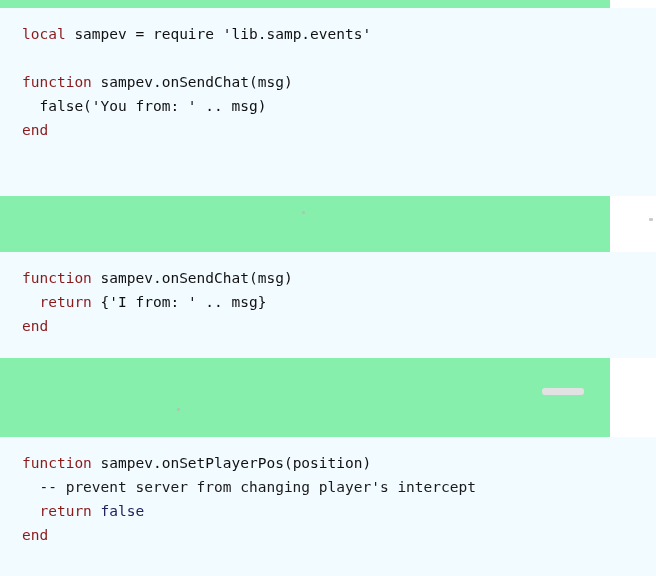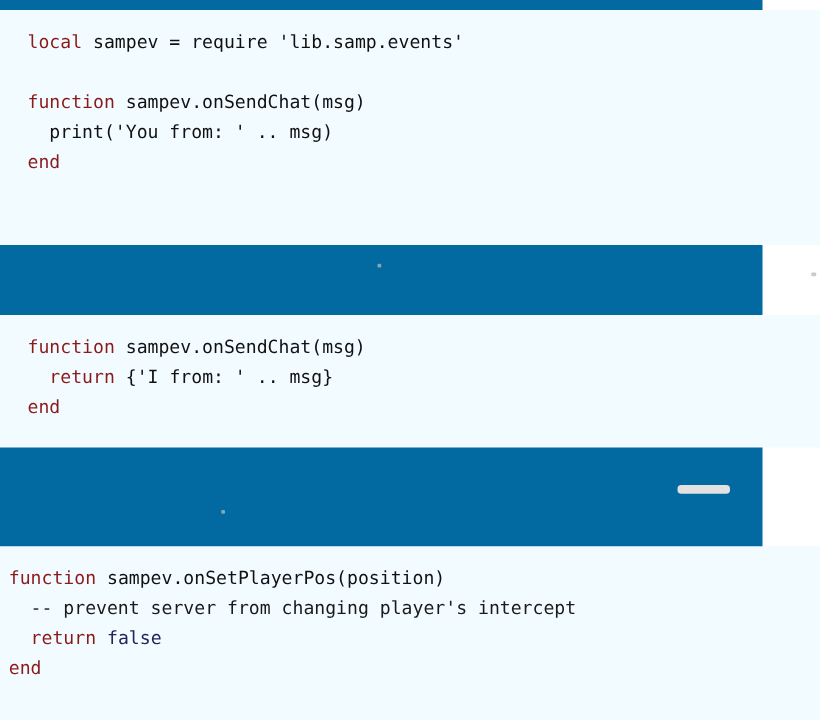--- a/index.html
+++ b/index.html
@@ -12,21 +12,21 @@
     background: #ffffff;
     font-family: "DejaVu Sans Mono", "Liberation Mono", monospace;
     overflow: hidden;
     position: relative;
   }
 
   .page {
     position: relative;
     width: 610px;
     height: 576px;
-    background: #0369a1;
+    background: #86efac;
   }
 
   
   .code-block {
     position: absolute;
     left: 0;
     width: 656px;
     background: #f2fbff;
     box-sizing: border-box;
     padding: 0;
@@ -69,33 +69,33 @@
 </head>
 <body>
 
 <div class="page">
   <div id="blocks-root">
       <div class="code-block" style="top: 8px; height: 188px; background: rgb(242, 251, 255);">
         <div style="padding-top: 14px; padding-left: 22px;">
           <div class="code-line"><span class="kw">local</span><span class="plain"> sampev = require </span><span class="str">'lib.samp.events'</span></div>
           <div class="code-line blank-line"></div>
           <div class="code-line"><span class="kw">function</span><span class="plain"> sampev.onSendChat(msg)</span></div>
-          <div class="code-line"><span class="plain">  print(</span><span class="str">'You from: '</span><span class="plain"> .. msg)</span></div>
+          <div class="code-line"><span class="plain">  false(</span><span class="str">'You from: '</span><span class="plain"> .. msg)</span></div>
           <div class="code-line"><span class="kw">end</span></div>
         </div>
       </div>
       <div class="code-block" style="top: 252px; height: 106px; background: rgb(242, 251, 255);">
         <div style="padding-top: 14px; padding-left: 22px;">
           <div class="code-line"><span class="kw">function</span><span class="plain"> sampev.onSendChat(msg)</span></div>
           <div class="code-line"><span class="plain">  </span><span class="kw">return</span><span class="plain"> {</span><span class="str">'I from: '</span><span class="plain"> .. msg}</span></div>
           <div class="code-line"><span class="kw">end</span></div>
         </div>
       </div>
       <div class="code-block" style="top: 437px; height: 139px; background: rgb(242, 251, 255);">
-        <div style="padding-top: 14px; padding-left: 7px;">
+        <div style="padding-top: 14px; padding-left: 22px;">
           <div class="code-line"><span class="kw">function</span><span class="plain"> sampev.onSetPlayerPos(position)</span></div>
           <div class="code-line"><span class="cmt">  -- prevent server from changing player's intercept</span></div>
           <div class="code-line"><span class="plain">  </span><span class="kw">return</span><span class="plain"> </span><span class="bool">false</span></div>
           <div class="code-line"><span class="kw">end</span></div>
         </div>
       </div>
     </div>
   <div id="artifacts-root">
       <div class="artifact-dot" style="left: 302px; top: 211px; width: 3px; height: 3px;"></div>
       <div class="artifact-dot" style="left: 649px; top: 218px; width: 4px; height: 3px;"></div>

